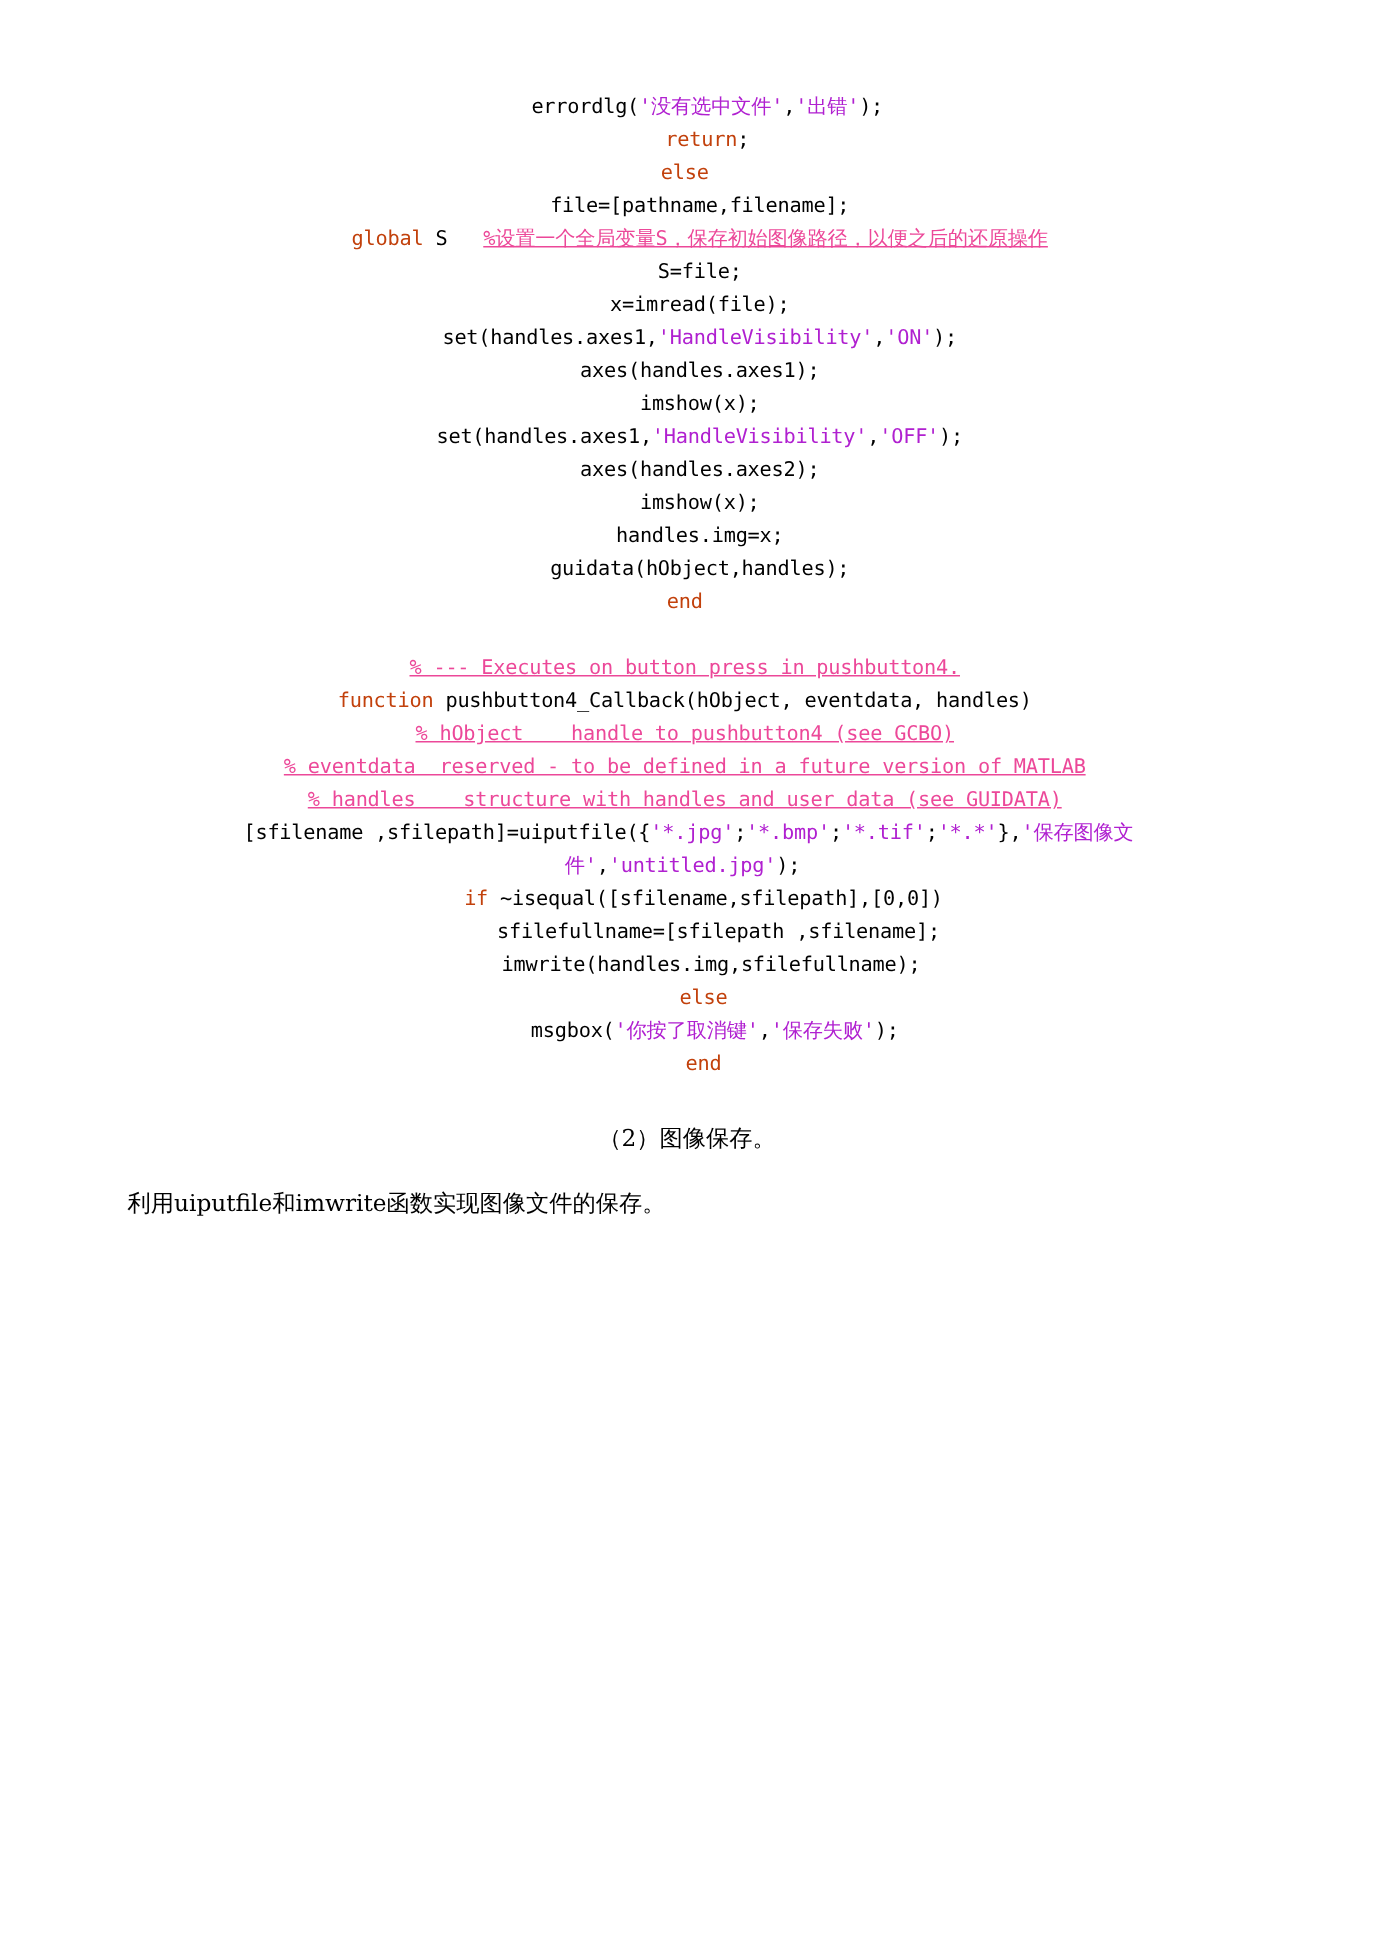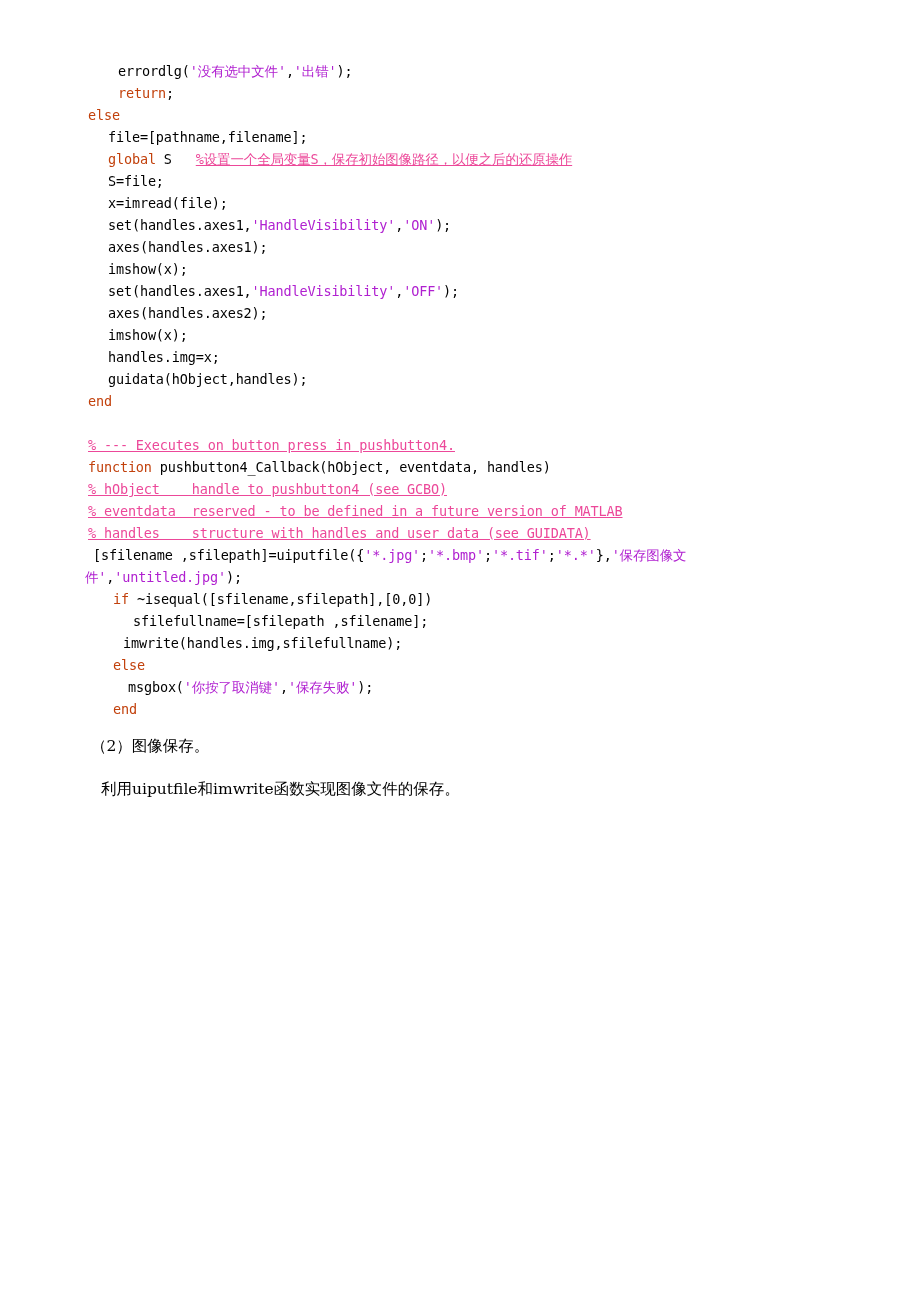--- a/index.html
+++ b/index.html
@@ -34,44 +34,46 @@
     font-size: 13.5px;
     line-height: 22px;
     color: #000000;
     white-space: pre;
     letter-spacing: -0.15px;
   }
   .code-line {
     height: 22px;
     white-space: pre;
     min-height: 22px;
+    text-align: center;
   }
   .code-line.blank {
     height: 22px;
   }
   .kw   { color: #c2410c; }
   .str  { color: #b020d0; }
   .cmt  { color: #ec4899; text-decoration: underline; }
   .pln  { color: #000000; }
 
   
   .prose {
     font-family: "DejaVu Serif", "Liberation Serif", serif;
     font-size: 15.5px;
     color: #000000;
     line-height: 22px;
     white-space: pre;
   }
   .prose.p-item {
-    margin-top: 15px;
+    margin-top: 28px;
     margin-left: 6px;
+    text-align: center;
   }
   .prose.p-body {
     margin-top: 21px;
-    margin-left: 16px;
+    margin-left: 0px;
   }
 </style>
 </head>
 <body>
 
 <div id="page">
   <div id="content">
 
     <div class="code-block" id="code-block"><div class="code-line" style="padding-left: 33px;"><span class="pln">errordlg(</span><span class="str">'没有选中文件'</span><span class="pln">,</span><span class="str">'出错'</span><span class="pln">);</span></div><div class="code-line" style="padding-left: 33px;"><span class="kw">return</span><span class="pln">;</span></div><div class="code-line" style="padding-left: 3px;"><span class="kw">else</span></div><div class="code-line" style="padding-left: 23px;"><span class="pln">file=[pathname,filename];</span></div><div class="code-line" style="padding-left: 23px;"><span class="kw">global</span><span class="pln"> S   </span><span class="cmt">%设置一个全局变量S，保存初始图像路径，以便之后的还原操作</span></div><div class="code-line" style="padding-left: 23px;"><span class="pln">S=file;</span></div><div class="code-line" style="padding-left: 23px;"><span class="pln">x=imread(file);</span></div><div class="code-line" style="padding-left: 23px;"><span class="pln">set(handles.axes1,</span><span class="str">'HandleVisibility'</span><span class="pln">,</span><span class="str">'ON'</span><span class="pln">);</span></div><div class="code-line" style="padding-left: 23px;"><span class="pln">axes(handles.axes1);</span></div><div class="code-line" style="padding-left: 23px;"><span class="pln">imshow(x);</span></div><div class="code-line" style="padding-left: 23px;"><span class="pln">set(handles.axes1,</span><span class="str">'HandleVisibility'</span><span class="pln">,</span><span class="str">'OFF'</span><span class="pln">);</span></div><div class="code-line" style="padding-left: 23px;"><span class="pln">axes(handles.axes2);</span></div><div class="code-line" style="padding-left: 23px;"><span class="pln">imshow(x);</span></div><div class="code-line" style="padding-left: 23px;"><span class="pln">handles.img=x;</span></div><div class="code-line" style="padding-left: 23px;"><span class="pln">guidata(hObject,handles);</span></div><div class="code-line" style="padding-left: 3px;"><span class="kw">end</span></div><div class="code-line blank" style="padding-left: 0px;">&nbsp;</div><div class="code-line" style="padding-left: 3px;"><span class="cmt">% --- Executes on button press in pushbutton4.</span></div><div class="code-line" style="padding-left: 3px;"><span class="kw">function</span><span class="pln"> pushbutton4_Callback(hObject, eventdata, handles)</span></div><div class="code-line" style="padding-left: 3px;"><span class="cmt">% hObject    handle to pushbutton4 (see GCBO)</span></div><div class="code-line" style="padding-left: 3px;"><span class="cmt">% eventdata  reserved - to be defined in a future version of MATLAB</span></div><div class="code-line" style="padding-left: 3px;"><span class="cmt">% handles    structure with handles and user data (see GUIDATA)</span></div><div class="code-line" style="padding-left: 8px;"><span class="pln">[sfilename ,sfilepath]=uiputfile({</span><span class="str">'*.jpg'</span><span class="pln">;</span><span class="str">'*.bmp'</span><span class="pln">;</span><span class="str">'*.tif'</span><span class="pln">;</span><span class="str">'*.*'</span><span class="pln">},</span><span class="str">'保存图像文</span></div><div class="code-line" style="padding-left: 0px;"><span class="str">件'</span><span class="pln">,</span><span class="str">'untitled.jpg'</span><span class="pln">);</span></div><div class="code-line" style="padding-left: 28px;"><span class="kw">if</span><span class="pln"> ~isequal([sfilename,sfilepath],[0,0])</span></div><div class="code-line" style="padding-left: 48px;"><span class="pln">sfilefullname=[sfilepath ,sfilename];</span></div><div class="code-line" style="padding-left: 38px;"><span class="pln">imwrite(handles.img,sfilefullname);</span></div><div class="code-line" style="padding-left: 28px;"><span class="kw">else</span></div><div class="code-line" style="padding-left: 43px;"><span class="pln">msgbox(</span><span class="str">'你按了取消键'</span><span class="pln">,</span><span class="str">'保存失败'</span><span class="pln">);</span></div><div class="code-line" style="padding-left: 28px;"><span class="kw">end</span></div></div>
 

